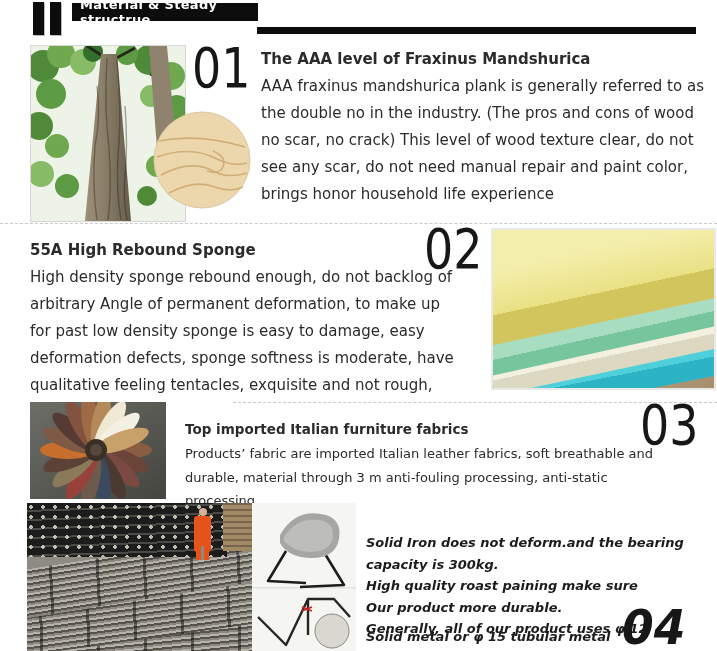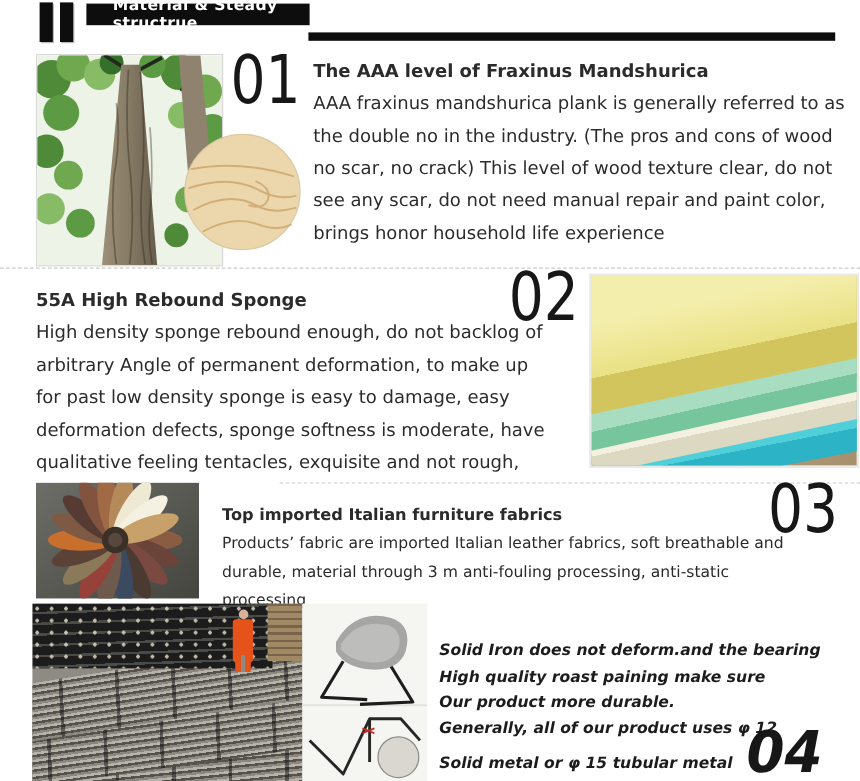--- a/index.html
+++ b/index.html
@@ -4,21 +4,21 @@
 <style>
   html,body{margin:0;padding:0;background:#ffffff;}
   .page{position:relative;width:717px;height:651px;background:#ffffff;overflow:hidden;
         font-family:"DejaVu Sans","Liberation Sans",sans-serif;color:#2b2b2b;}
   .abs{position:absolute;}
 
   
   .pause-bar{position:absolute;top:2px;width:11px;height:33px;background:#0d0d0d;box-shadow:1px 1px 0 #bbb;}
   .b1{left:33px;} .b2{left:50px;}
   .title-box{position:absolute;left:72px;top:3px;width:186px;height:18px;background:#0d0d0d;
-             display:flex;align-items:center;padding-left:22px;box-sizing:border-box;}
+             display:flex;align-items:center;padding-left:8px;box-sizing:border-box;}
   .title-box span{color:#fff;font-weight:bold;font-size:13px;letter-spacing:.3px;}
   .header-line{position:absolute;left:257px;top:27px;width:439px;height:7px;background:#0d0d0d;}
 
   
   .num{position:absolute;color:#171717;font-size:56px;line-height:1;transform:scaleX(.82);transform-origin:left top;}
   .n1{left:192px;top:40px;} .n2{left:424px;top:221px;} .n3{left:640px;top:397px;}
   .n4{left:622px;top:603px;font-weight:bold;font-style:italic;font-size:48px;transform:scaleX(.95);}
 
   
   .sec-title{font-weight:bold;white-space:nowrap;}
@@ -290,20 +290,21 @@
           <path d="M64,133 L96,107"></path>
           <path d="M64,147 L96,121"></path>
         <path d="M68,150 L100,124"></path>
           <path d="M60,136 L92,110"></path>
       </g>
     </svg>
   </div>
 
   <div class="abs s4text">
     <div class="line">Solid Iron does not deform.and the bearing</div>
+    <div class="line">capacity is 300kg.</div>
     <div class="line">High quality roast paining make sure</div>
     <div class="line">Our product more durable.</div>
     <div class="line">Generally, all of our product uses φ 12</div>
   </div>
   <div class="abs s4last">Solid metal or φ 15 tubular metal</div>
   <div class="abs num n4">04</div>
 
 </div>
 
 </body></html>

